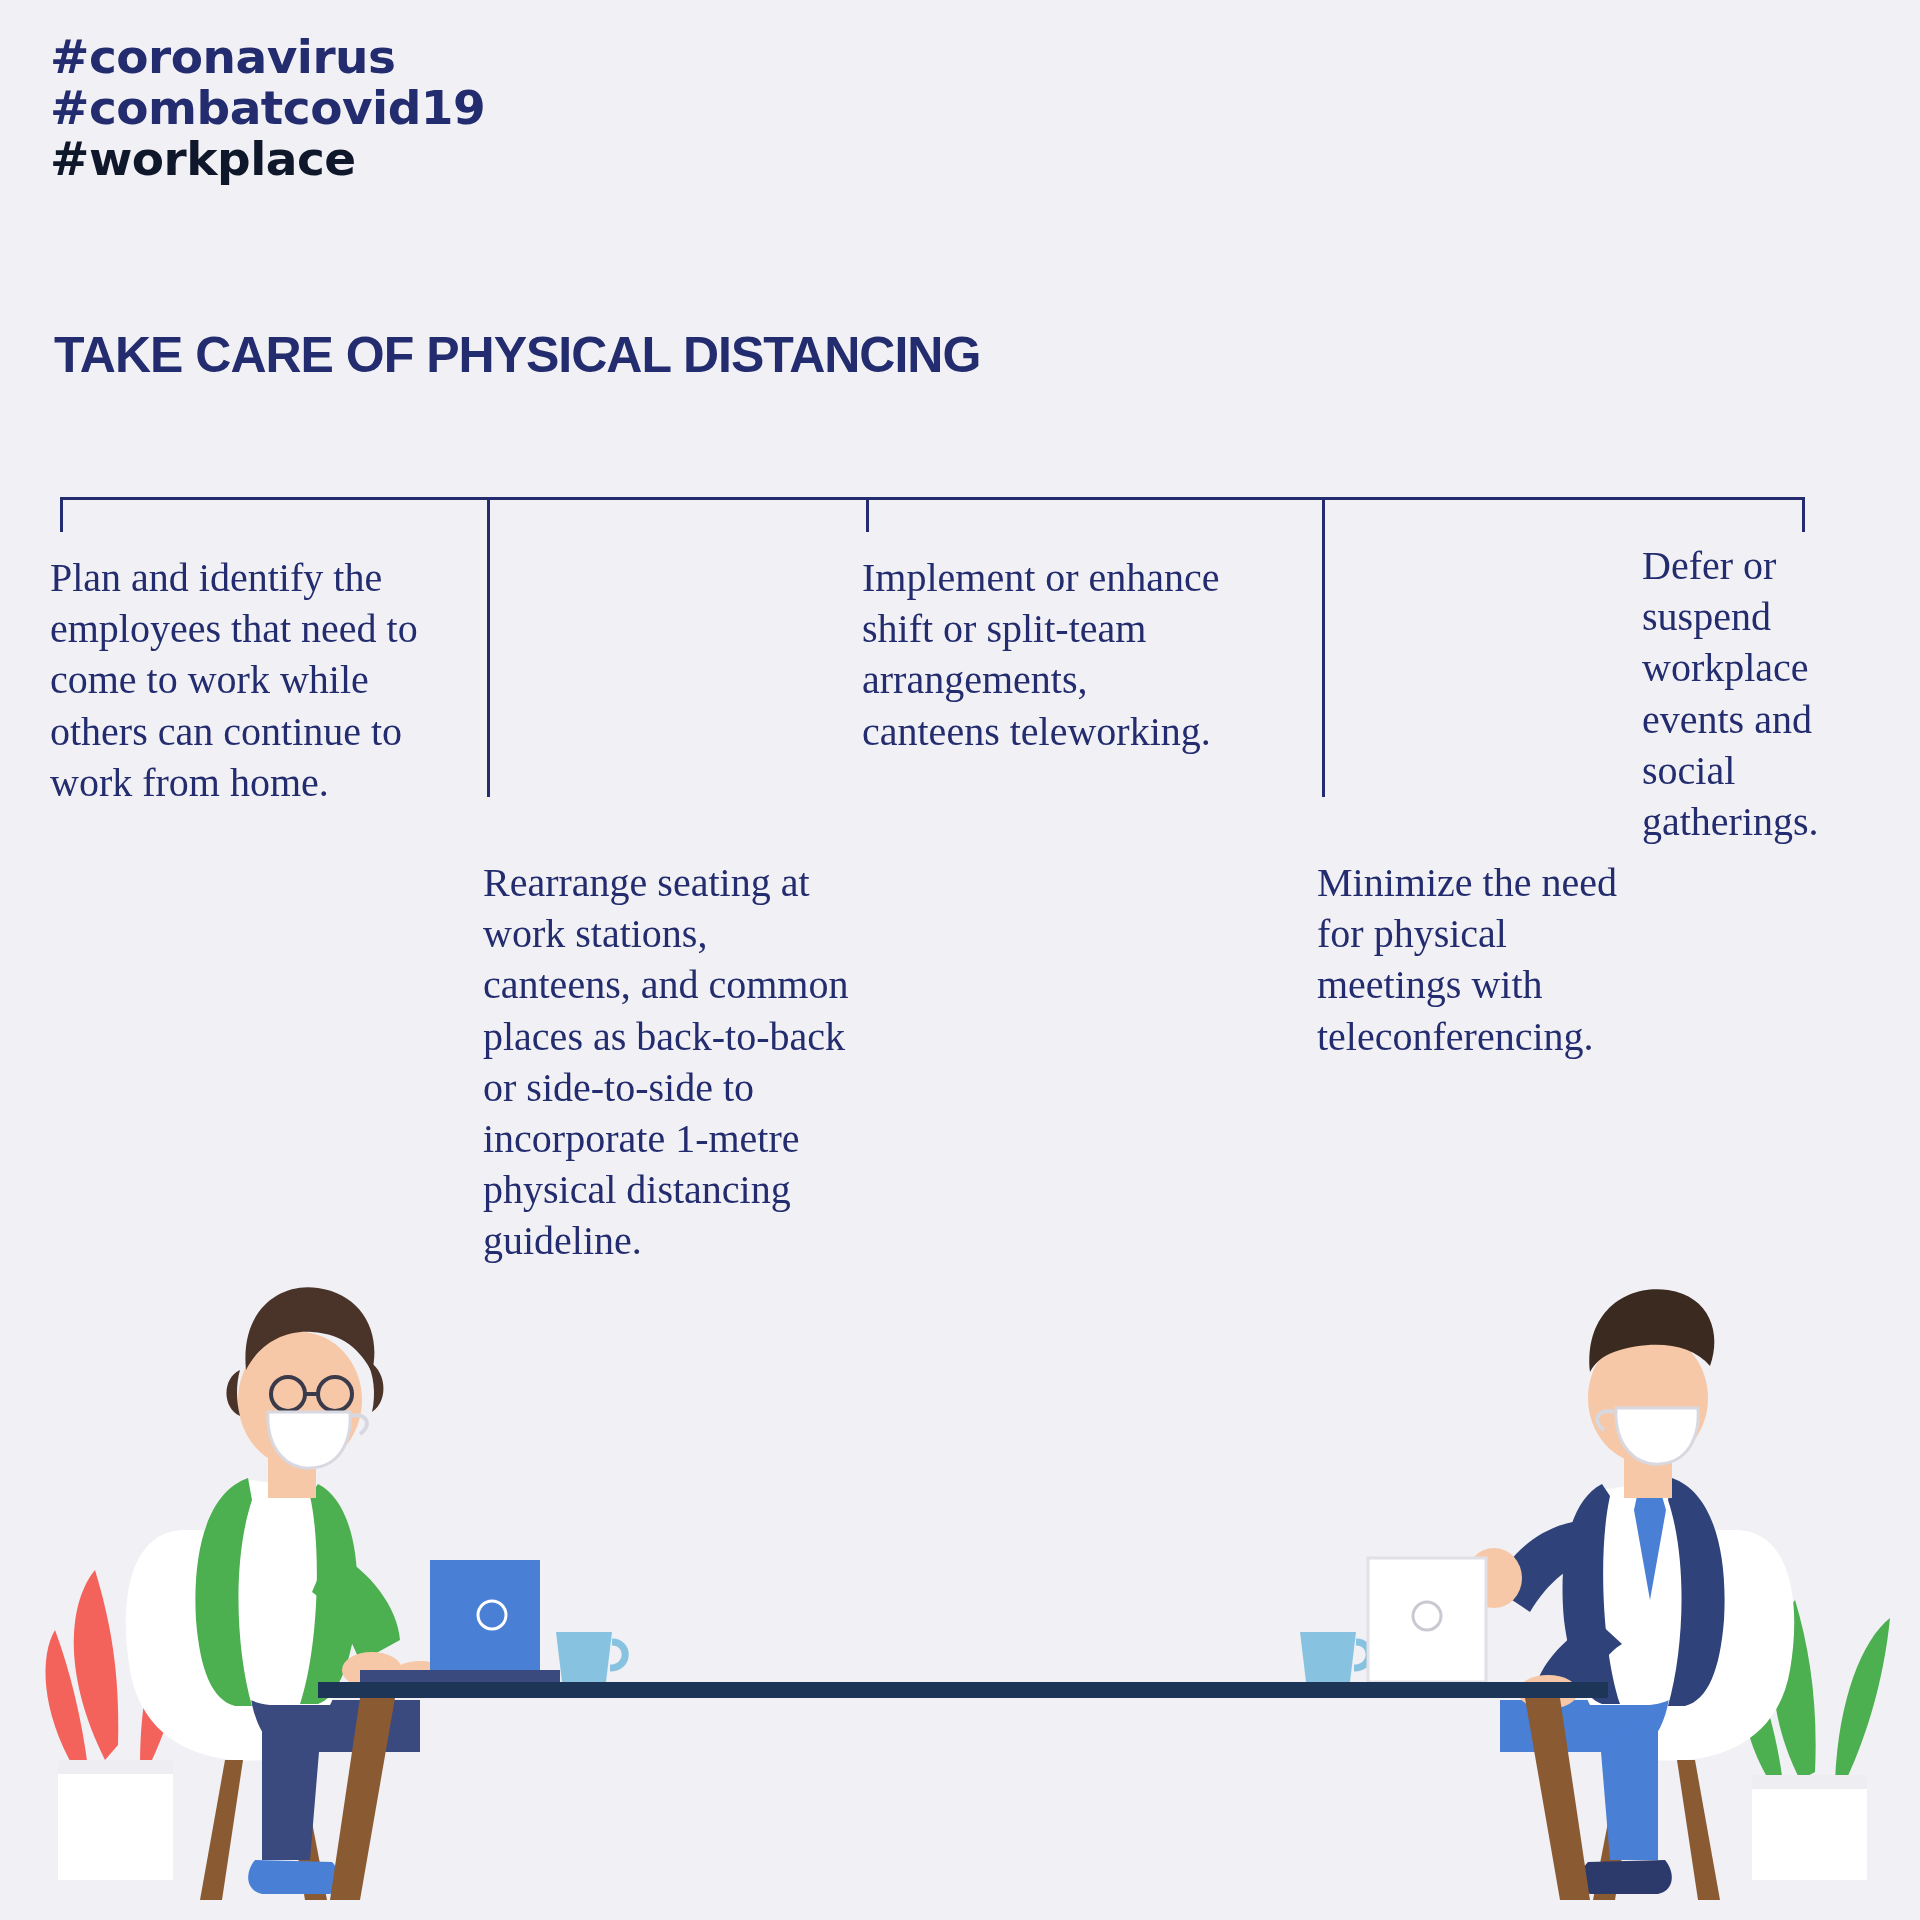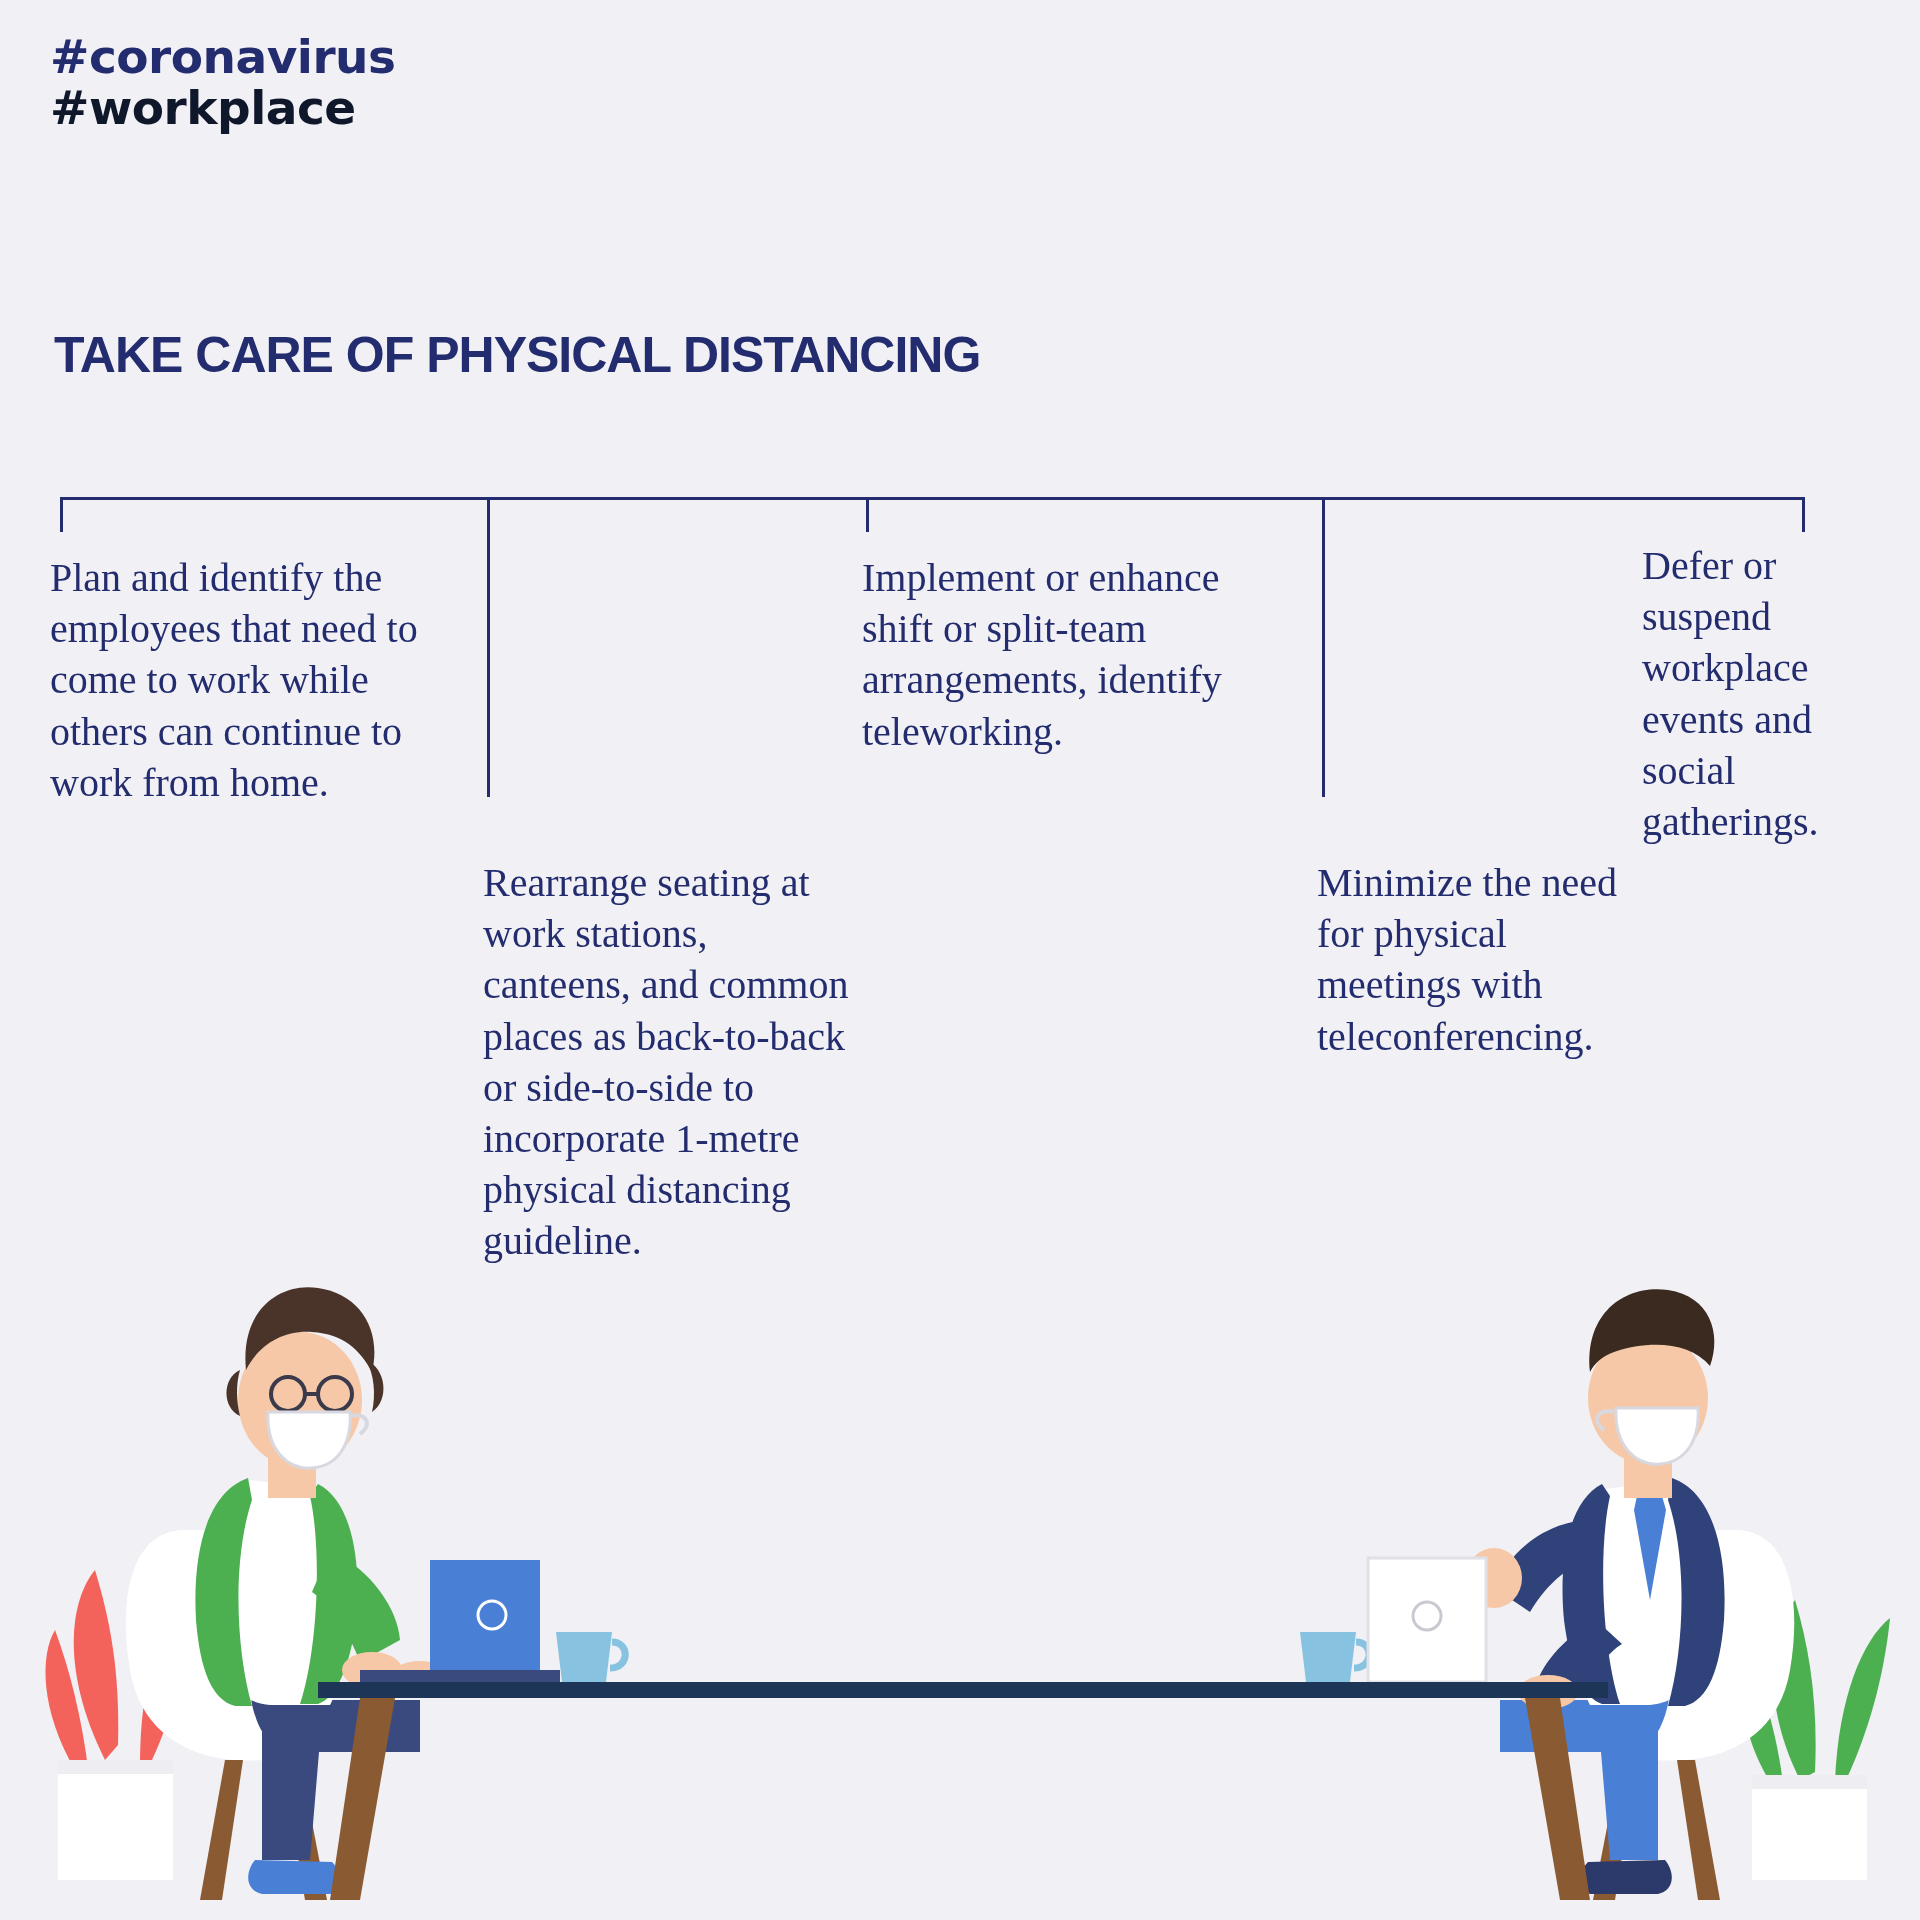--- a/index.html
+++ b/index.html
@@ -93,35 +93,36 @@
     height: 720px;
   }
 </style>
 </head>
 <body>
 
 <div class="poster">
 
   <div class="hashtags">
     <span class="hashtag dark">#coronavirus</span>
+    <span class="hashtag dark">#combatcovid19</span>
     <span class="hashtag light">#workplace</span>
   </div>
 
   <div class="title">TAKE CARE OF PHYSICAL DISTANCING</div>
 
   <div class="bracket"></div>
   <div class="tick" style="left:60px;  top:497px; height:35px;"></div>
   <div class="tick" style="left:487px; top:497px; height:300px;"></div>
   <div class="tick" style="left:866px; top:497px; height:35px;"></div>
   <div class="tick" style="left:1322px;top:497px; height:300px;"></div>
   <div class="tick" style="left:1802px;top:497px; height:35px;"></div>
 
   <div class="col" id="col1">Plan and identify the employees that need to come to work while others can continue to work from home.</div>
   <div class="col" id="col2">Rearrange seating at work stations, canteens, and common places as back-to-back or side-to-side to incorporate 1-metre physical distancing guideline.</div>
-  <div class="col" id="col3">Implement or enhance shift or split-team arrangements, identify teleworking.</div>
+  <div class="col" id="col3">Implement or enhance shift or split-team arrangements, canteens teleworking.</div>
   <div class="col" id="col4">Minimize the need for physical meetings with teleconferencing.</div>
   <div class="col" id="col5">Defer or suspend workplace events and social gatherings.</div>
 
   <svg class="illustration" viewBox="0 0 1920 720" xmlns="http://www.w3.org/2000/svg">
 
     <g>
       <path d="M105 560 C 60 470, 70 400, 95 370 C 110 420, 120 470, 118 545 Z" fill="#f4625c"></path>
       <path d="M140 565 C 140 470, 165 410, 195 390 C 190 450, 175 510, 152 560 Z" fill="#f4625c"></path>
       <path d="M75 570 C 40 510, 40 455, 55 430 C 70 470, 82 520, 88 568 Z" fill="#f4625c"></path>
       <rect x="58" y="560" width="115" height="120" fill="#ffffff"></rect>

